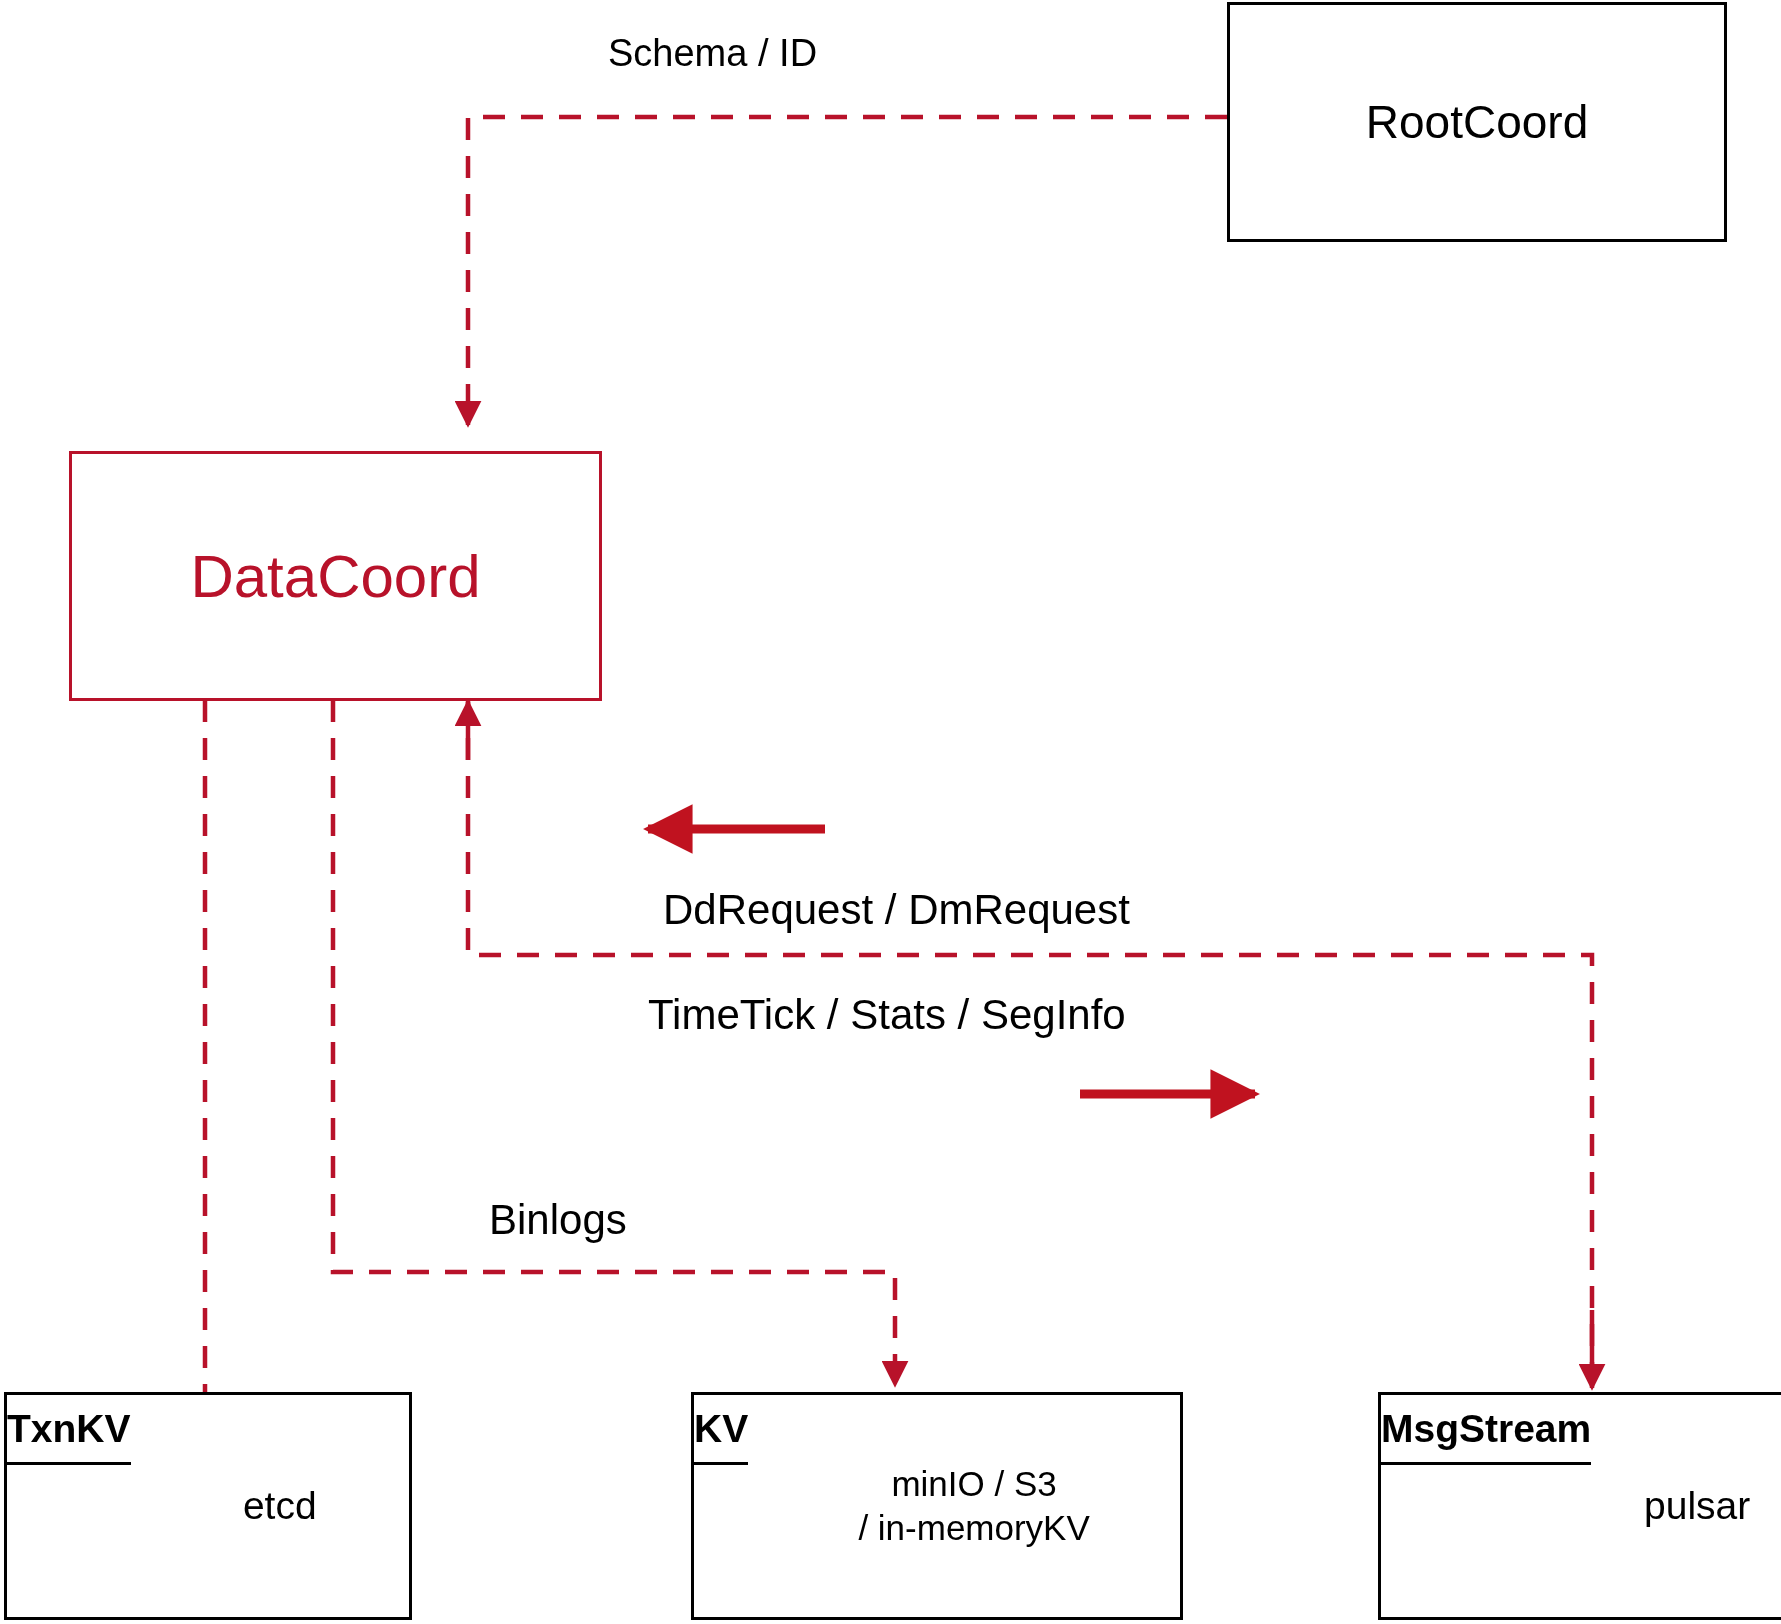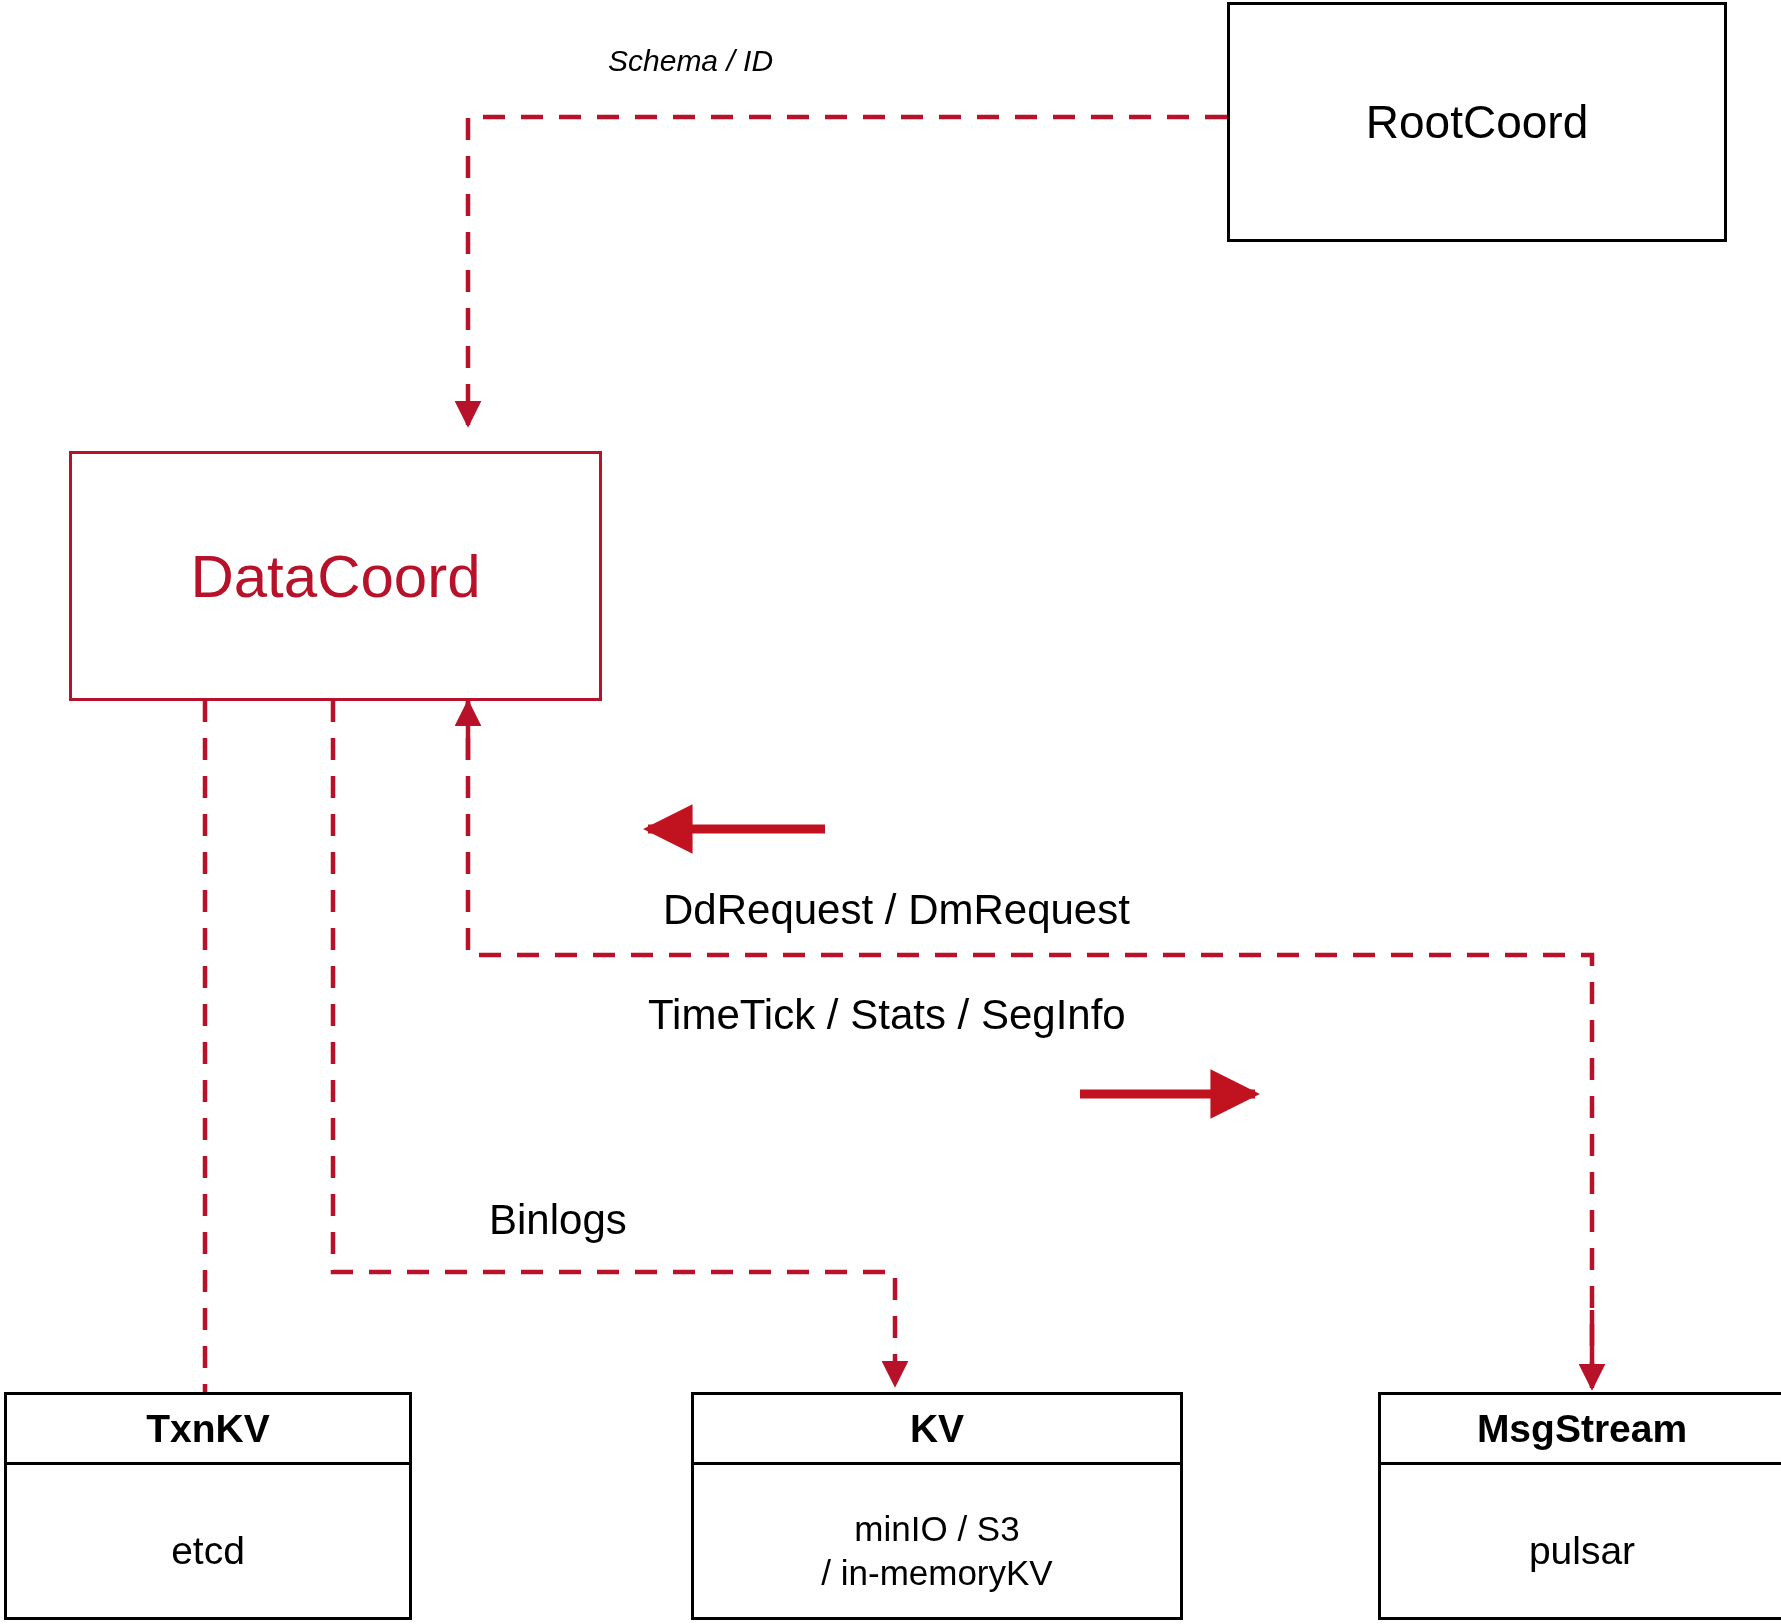--- a/index.html
+++ b/index.html
@@ -49,21 +49,21 @@
     color: #000000;
     white-space: pre;
     line-height: 1.2;
   }
   .stacked-box {
     position: absolute;
     box-sizing: border-box;
     border: 3px solid #000000;
     background: #ffffff;
     display: flex;
-    flex-direction: column;
+    flex-direction: row;
     gap: 20px;
   }
   .stacked-head {
     box-sizing: border-box;
     border-bottom: 3px solid #000000;
     display: flex;
     align-items: center;
     justify-content: center;
     font-weight: bold;
     text-align: center;
@@ -109,21 +109,21 @@
   </svg>
 
   <div class="node-box node-black" style="left:1227px; top:2px; width:500px; height:240px;">
     <div class="node-title" style="font-size:46px; color:#000000;">RootCoord</div>
   </div>
 
   <div class="node-box node-red" style="left:69px; top:451px; width:533px; height:250px;">
     <div class="node-title" style="font-size:60px; color:#b8122a;">DataCoord</div>
   </div>
 
-  <div class="label-text" style="left:608px; top:43px; font-size:30px;font-style:italic;">Schema / ID</div>
+  <div class="label-text" style="left:608px; top:31px; font-size:38px;">Schema / ID</div>
 
   <div class="label-text" style="left:648px; top:990px; font-size:42px;">TimeTick / Stats / SegInfo</div>
 
   <div class="label-text" style="left:663px; top:885px; font-size:42px;">DdRequest / DmRequest</div>
 
   <div class="label-text" style="left:489px; top:1195px; font-size:42px;">Binlogs</div>
 
   <div class="stacked-box" style="left:4px; top:1392px; width:408px; height:228px;">
     <div class="stacked-head" style="height:70px; font-size:39px;">TxnKV</div>
     <div class="stacked-body" style="font-size:39px;">etcd</div>

